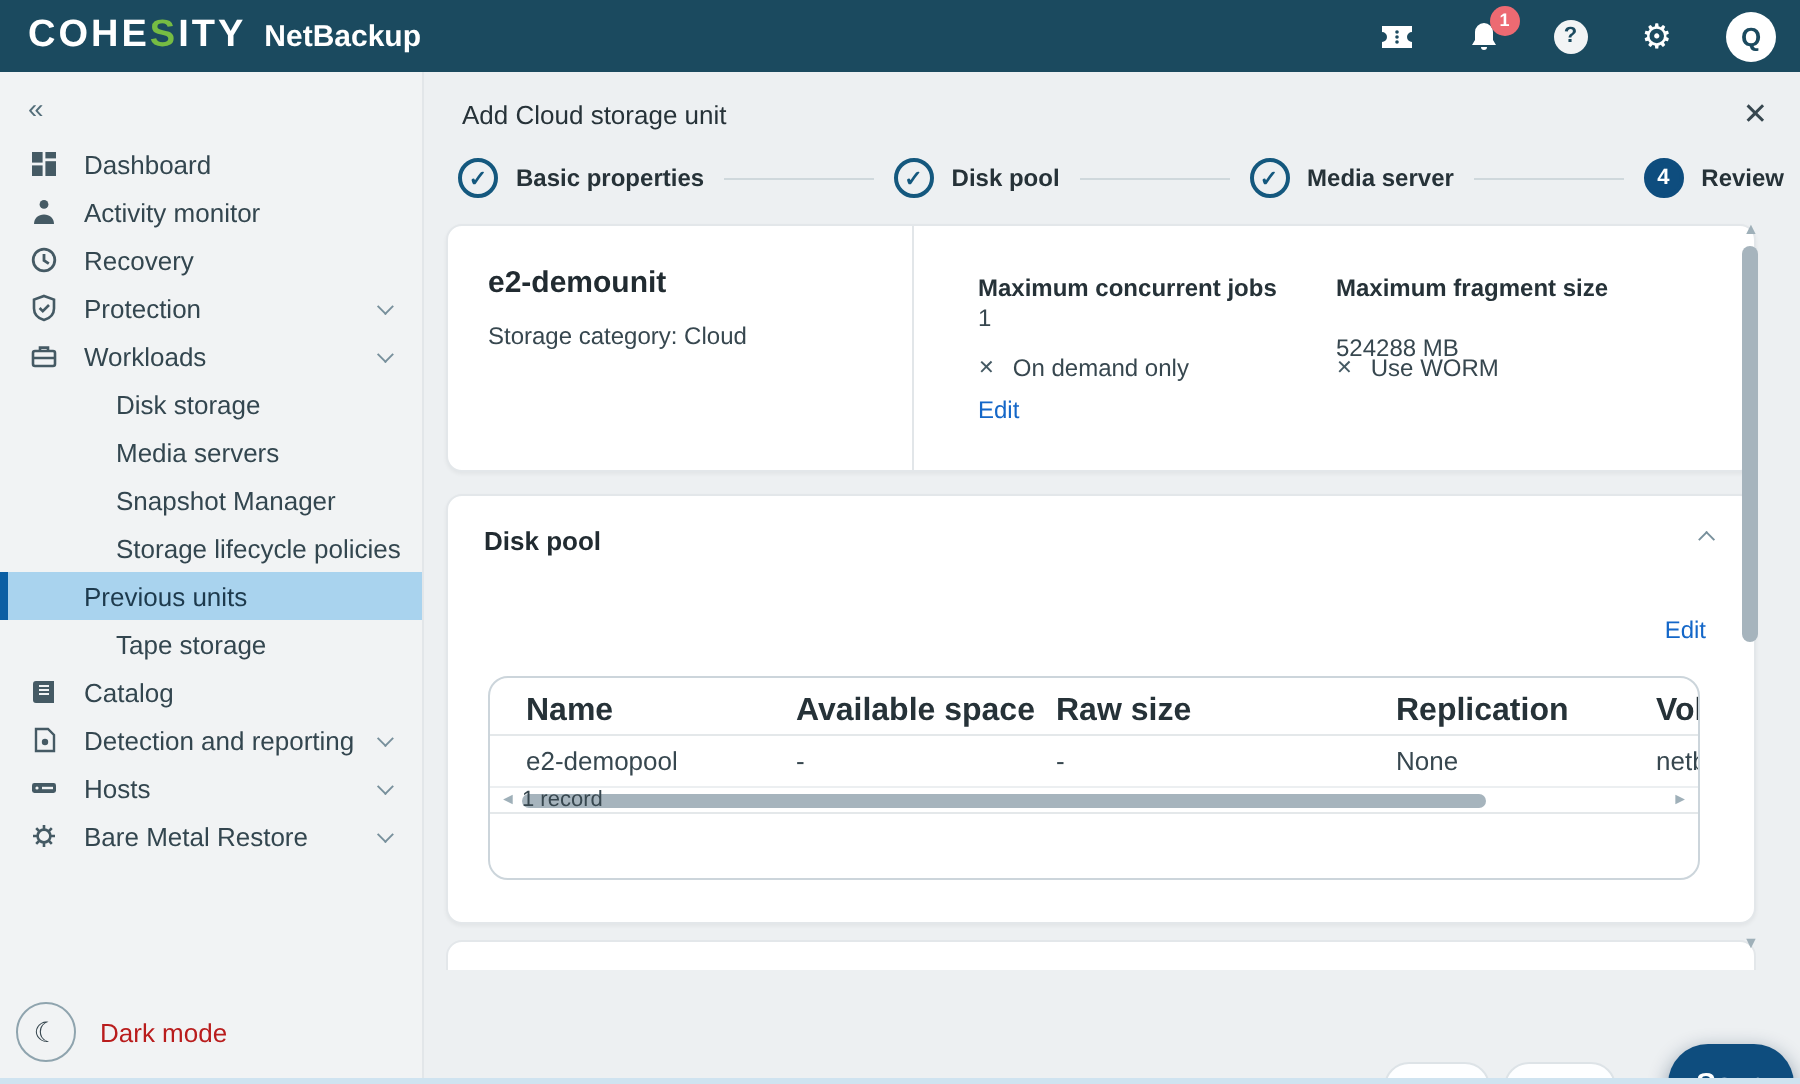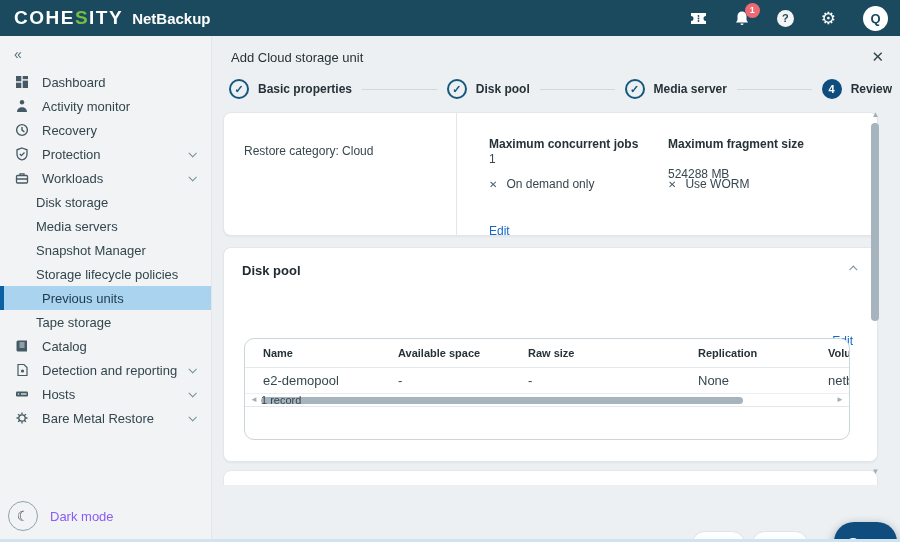--- a/index.html
+++ b/index.html
@@ -42,31 +42,31 @@
     position:absolute; top:36px; left:0; width:212px; bottom:3px;
     background:#f1f3f4; border-right:1px solid #e2e6e9;
   }
   .collapse-row { height:34px; padding:10px 0 0 14px; color:#546e7a; font-size:14px; }
   .nav-item {
     height:24px; display:flex; align-items:center; padding-left:14px;
     font-size:13px; color:#33464f; cursor:pointer; white-space:nowrap;
   }
   .nav-item .nicon { width:16px; height:16px; margin-right:12px; color:#455a64; flex:0 0 16px; display:flex; align-items:center; justify-content:center; }
   .nav-item .chev { margin-left:auto; margin-right:16px; }
-  .sub-item { height:24px; display:flex; align-items:center; padding-left:36px; font-size:13px; color:#33464f; cursor:pointer; }
+  .sub-item { height:24px; display:flex; align-items:center; padding-left:58px; font-size:13px; color:#33464f; cursor:pointer; }
   .sub-item.selected { background:#a9d3ee; border-left:4px solid #0b5fa4; padding-left:38px; color:#1d3a4d; }
   .chev { width:6px; height:6px; border-right:1.5px solid #78909c; border-bottom:1.5px solid #78909c; display:inline-block; }
   .chev.down { transform:rotate(45deg) translateY(-1px); }
   .chev.up { transform:rotate(-135deg) translateY(-1px); }
   .dark-mode-row { position:absolute; left:8px; bottom:8px; display:flex; align-items:center; cursor:pointer; }
   .moon-circle {
     width:30px; height:30px; border-radius:50%; border:1px solid #8fa4ae; color:#37474f;
     display:flex; align-items:center; justify-content:center; font-size:14px;
   }
-  .dark-mode-row .dm-label { margin-left:12px; font-size:13px; color:#8b5cf6;text-align:center; }
+  .dark-mode-row .dm-label { margin-left:12px; font-size:13px; color:#b91c1c;text-align:center; }
   
   .main { position:absolute; left:213px; top:36px; right:0; bottom:0; background:#edf0f2; }
   .panel-title { position:absolute; top:14px; left:18px; font-size:13px; color:#263238; }
   .close-x { position:absolute; top:12px; right:16px; font-size:15px; color:#37474f; cursor:pointer; }
   
   .stepper { position:absolute; top:40px; left:16px; right:8px; height:26px; display:flex; align-items:center; }
   .step { display:flex; align-items:center; }
   .step-circle {
     width:20px; height:20px; border-radius:50%; border:2px solid #14587e; color:#14587e;
     font-size:11px; font-weight:bold; display:flex; align-items:center; justify-content:center; background:transparent;
@@ -88,33 +88,33 @@
   .card1 { top:76px; height:124px; }
   .card1 .left-col { position:absolute; left:0; top:0; bottom:0; width:232px; padding:20px; }
   .unit-name { font-size:15px; font-weight:bold; color:#212b31; }
   .unit-cat { font-size:12px; color:#37474f; margin-top:11px; }
   .v-divider { position:absolute; left:232px; top:0; bottom:0; border-left:1px solid #e2e6e9; }
   .card1 .right-col { position:absolute; left:252px; top:0; right:0; bottom:0; }
   .fld-label { position:absolute; font-size:12px; font-weight:bold; color:#263238; white-space:nowrap; }
   .fld-value { position:absolute; font-size:12px; color:#37474f; }
   .x-row { position:absolute; font-size:12px; color:#37474f; display:flex; align-items:center; white-space:nowrap; }
   .x-mark { font-size:10px; color:#455a64; margin-right:9px; }
-  .link { color:#1467c8; font-size:12px; cursor:pointer;margin-top:26px; }
+  .link { color:#1467c8; font-size:12px; cursor:pointer; }
   .card1 .edit-link { position:absolute; left:13px; top:85px; }
   
   .card2 { top:211px; height:215px; }
   .card2-title { position:absolute; left:18px; top:15px; font-size:13px; font-weight:bold; color:#212b31; }
   .card2 .collapse-chev { position:absolute; right:20px; top:18px; cursor:pointer; }
   .card2 .edit-link { position:absolute; right:24px; top:60px; }
   .table-box {
     position:absolute; left:20px; top:90px; width:606px; height:102px;
     border:1px solid #ccd5db; border-radius:10px; overflow:hidden; background:#fff;
   }
   .t-header { position:relative; height:29px; border-bottom:1px solid #e4e8ea; }
-  .t-header span { position:absolute; top:8px; font-size:11px; font-weight:bold; color:#263238; white-space:nowrap; }
+  .t-header span { position:absolute; top:8px; font-size:16px; font-weight:bold; color:#263238; white-space:nowrap; }
   .t-row { position:relative; height:26px; border-bottom:1px solid #eceff1; cursor:pointer; }
   .t-row span { position:absolute; top:5px; font-size:13px; color:#37474f; white-space:nowrap; }
   .c0 { left:18px; } .c1 { left:153px; } .c2 { left:283px; } .c3 { left:453px; } .c4 { left:583px; }
   .hscroll { position:relative; height:13px; border-bottom:1px solid #e4e8ea; }
   .hscroll .harr { position:absolute; top:1px; font-size:8px; color:#9fb0b9; cursor:pointer; }
   .hscroll .harr.left { left:5px; } .hscroll .harr.right { right:5px; }
   .hscroll .hthumb { position:absolute; left:16px; top:3px; width:482px; height:7px; background:#a6b4bd; border-radius:4px; cursor:pointer; }
   .record-count { position:absolute; left:16px; top:55px; font-size:11px; color:#37474f; }
   
   .card3 { top:434px; height:18px; border-radius:8px 8px 0 0; box-shadow:none; }
@@ -311,21 +311,22 @@
     </div>
     <div class="step-line"></div>
     <div class="step">
       <span class="step-circle filled">4</span>
       <span class="step-label" style="margin-right:0;">Review</span>
     </div>
   </div>
 
   <div class="card card1">
     <div class="left-col">
-      <div class="unit-cat">Restore category: Cloud</div>
+      <div class="unit-name">e2-demounit</div>
+      <div class="unit-cat">Storage category: Cloud</div>
     </div>
     <div class="v-divider"></div>
     <div class="right-col">
       <span class="fld-label" style="left:13px; top:24px;">Maximum concurrent jobs</span>
       <span class="fld-value" style="left:13px; top:39px;">1</span>
       <span class="fld-label" style="left:192px; top:24px;">Maximum fragment size</span>
       <span class="fld-value" style="left:192px; top:27px;margin-top:27px;">524288 MB</span>
       <span class="x-row" style="left:13px; top:64px;">
         <span class="x-mark">✕</span>
         <span>On demand only</span>

